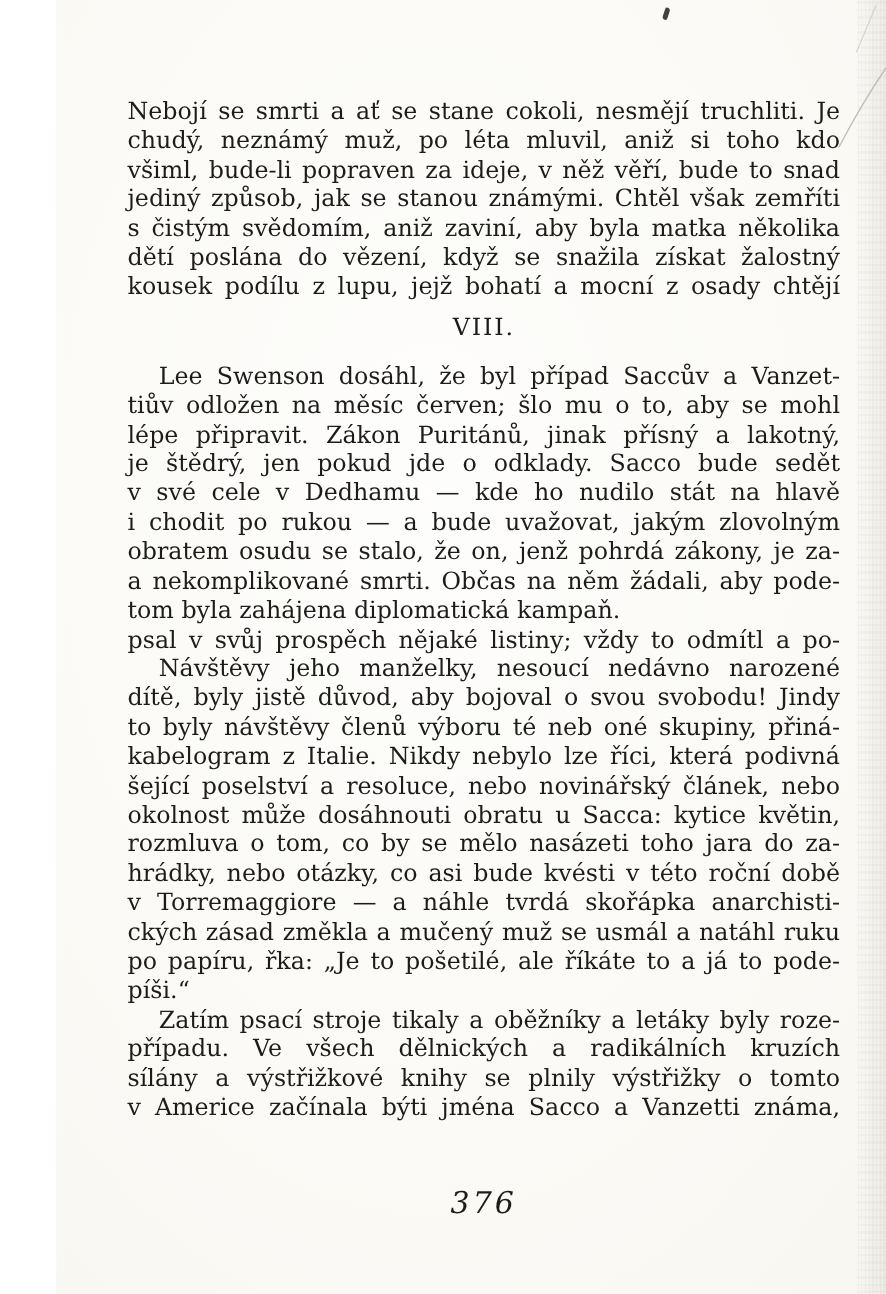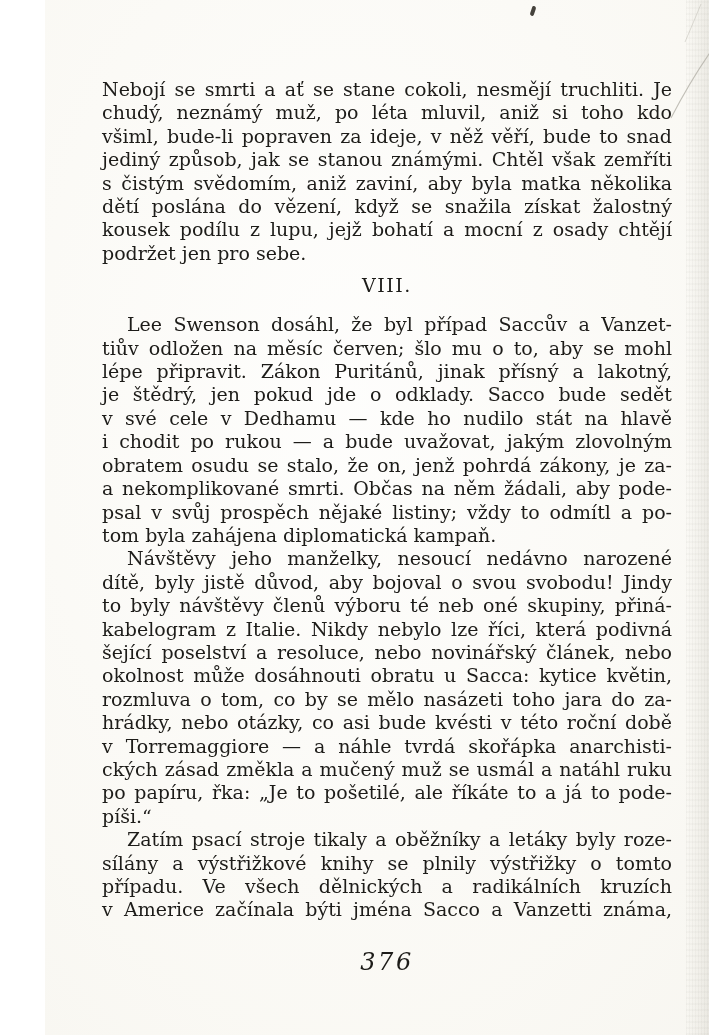--- a/index.html
+++ b/index.html
@@ -122,53 +122,52 @@
 
   <div class="textblock">
     <div class="paragraph">
         <div class="line">Nebojí se smrti a ať se stane cokoli, nesmějí truchliti. Je</div>
         <div class="line">chudý, neznámý muž, po léta mluvil, aniž si toho kdo</div>
         <div class="line">všiml, bude-li popraven za ideje, v něž věří, bude to snad</div>
         <div class="line">jediný způsob, jak se stanou známými. Chtěl však zemříti</div>
         <div class="line">s čistým svědomím, aniž zaviní, aby byla matka několika</div>
         <div class="line">dětí poslána do vězení, když se snažila získat žalostný</div>
         <div class="line">kousek podílu z lupu, jejž bohatí a mocní z osady chtějí</div>
-        <div class="line no-justify">podržet jen pro sebe.</div>
       </div>
     <div class="heading">VIII.</div>
     <div class="paragraph">
         <div class="line indent">Lee Swenson dosáhl, že byl případ Saccův a Vanzet-</div>
         <div class="line">tiův odložen na měsíc červen; šlo mu o to, aby se mohl</div>
         <div class="line">lépe připravit. Zákon Puritánů, jinak přísný a lakotný,</div>
         <div class="line">je štědrý, jen pokud jde o odklady. Sacco bude sedět</div>
         <div class="line">v své cele v Dedhamu — kde ho nudilo stát na hlavě</div>
         <div class="line">i chodit po rukou — a bude uvažovat, jakým zlovolným</div>
         <div class="line">obratem osudu se stalo, že on, jenž pohrdá zákony, je za-</div>
         <div class="line">a nekomplikované smrti. Občas na něm žádali, aby pode-</div>
+        <div class="line no-justify">tom byla zahájena diplomatická kampaň.</div>
         <div class="line">psal v svůj prospěch nějaké listiny; vždy to odmítl a po-</div>
-        <div class="line no-justify">tom byla zahájena diplomatická kampaň.</div>
       </div>
     <div class="paragraph">
         <div class="line indent">Návštěvy jeho manželky, nesoucí nedávno narozené</div>
         <div class="line">dítě, byly jistě důvod, aby bojoval o svou svobodu! Jindy</div>
         <div class="line">to byly návštěvy členů výboru té neb oné skupiny, přiná-</div>
         <div class="line">kabelogram z Italie. Nikdy nebylo lze říci, která podivná</div>
         <div class="line">šející poselství a resoluce, nebo novinářský článek, nebo</div>
         <div class="line">okolnost může dosáhnouti obratu u Sacca: kytice květin,</div>
         <div class="line">rozmluva o tom, co by se mělo nasázeti toho jara do za-</div>
         <div class="line">hrádky, nebo otázky, co asi bude kvésti v této roční době</div>
         <div class="line">v Torremaggiore — a náhle tvrdá skořápka anarchisti-</div>
         <div class="line">ckých zásad změkla a mučený muž se usmál a natáhl ruku</div>
         <div class="line">po papíru, řka: „Je to pošetilé, ale říkáte to a já to pode-</div>
         <div class="line no-justify">píši.“</div>
       </div>
     <div class="paragraph">
         <div class="line indent">Zatím psací stroje tikaly a oběžníky a letáky byly roze-</div>
+        <div class="line">případu. Ve všech dělnických a radikálních kruzích</div>
         <div class="line">sílány a výstřižkové knihy se plnily výstřižky o tomto</div>
-        <div class="line">případu. Ve všech dělnických a radikálních kruzích</div>
         <div class="line">v Americe začínala býti jména Sacco a Vanzetti známa,</div>
       </div>
   </div>
 
   <div class="page-number">376</div>
 
   <div class="edge-shadow"></div>
   <div class="edge-line edge-line-top"></div>
   <div class="edge-line edge-line-bottom"></div>
   <div class="corner-dot"></div>

